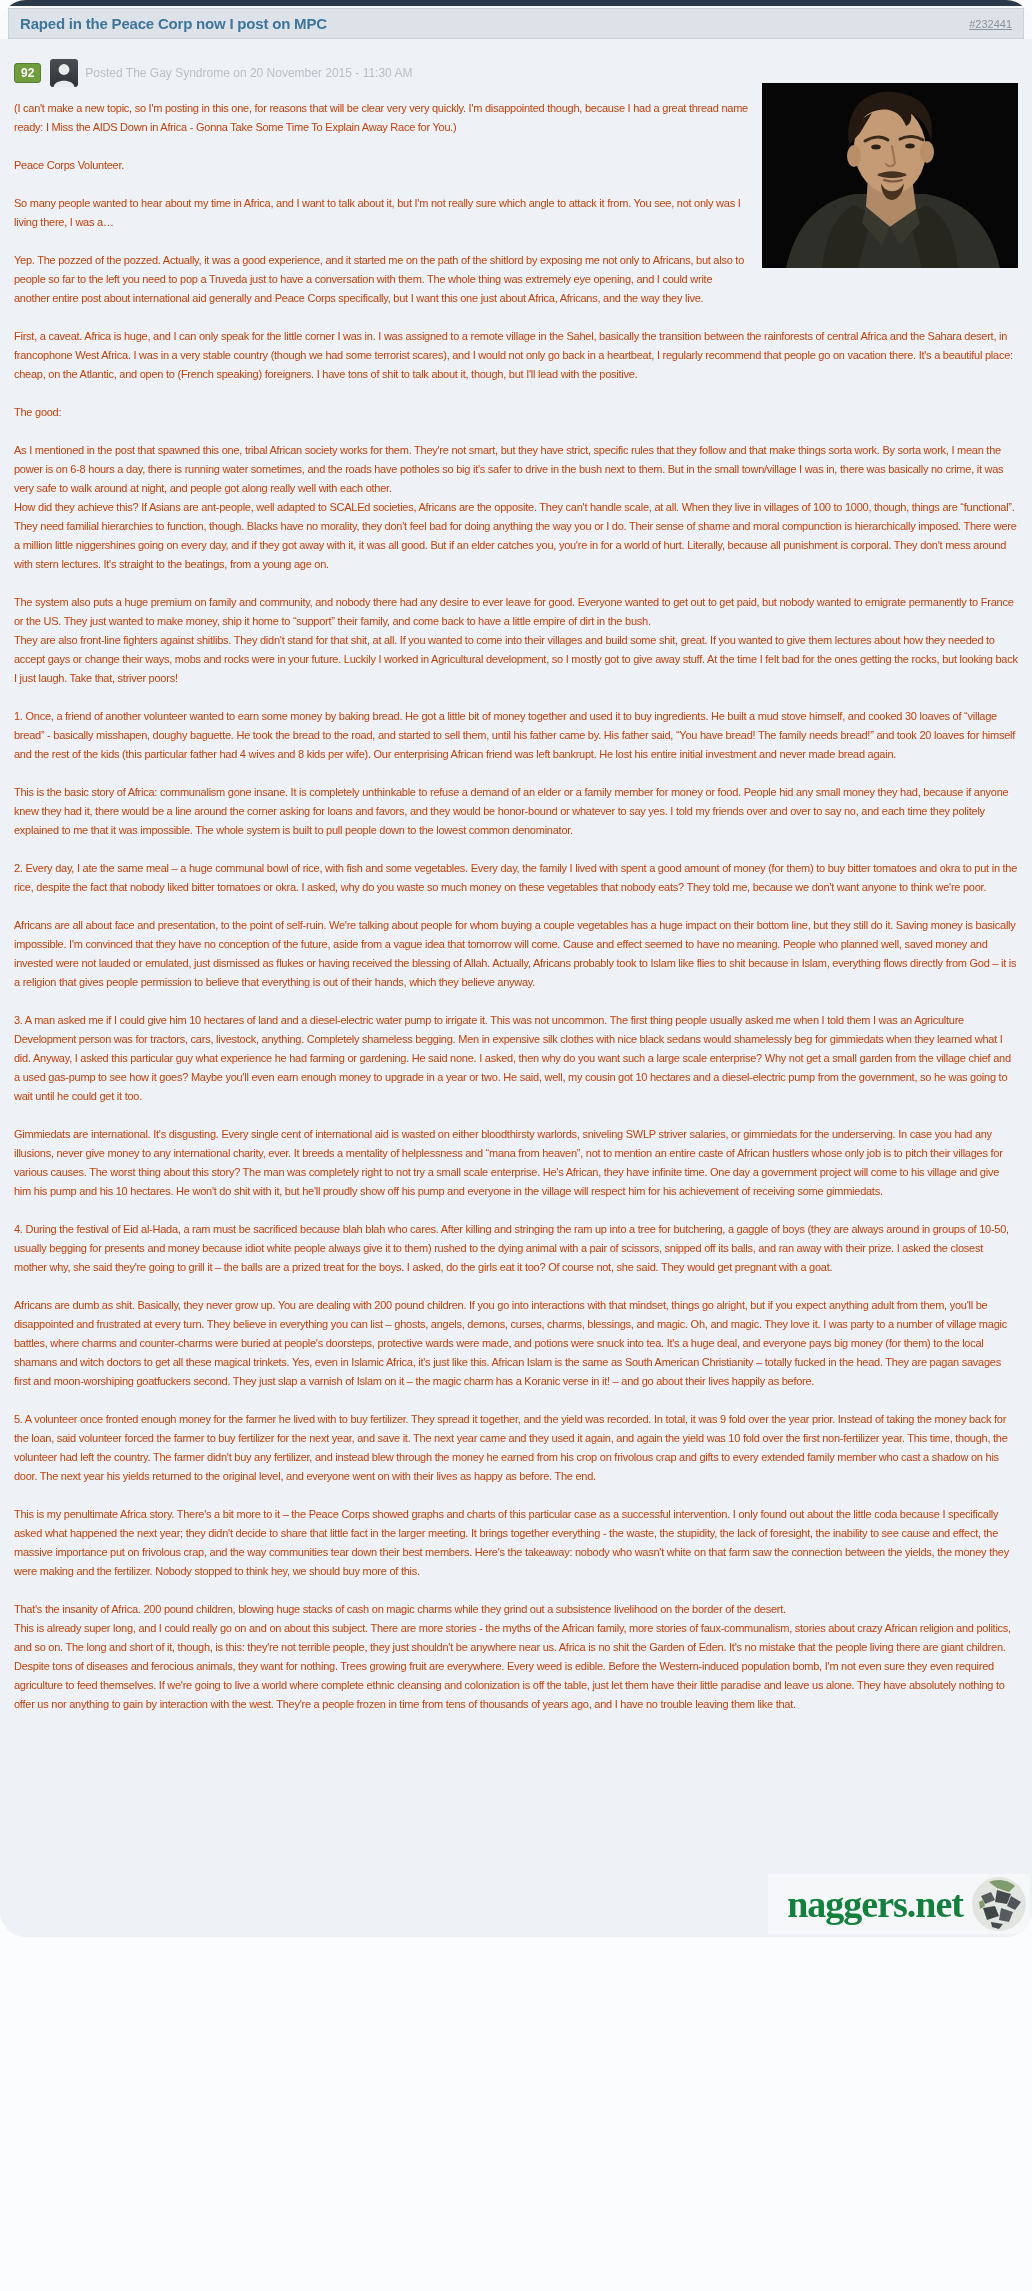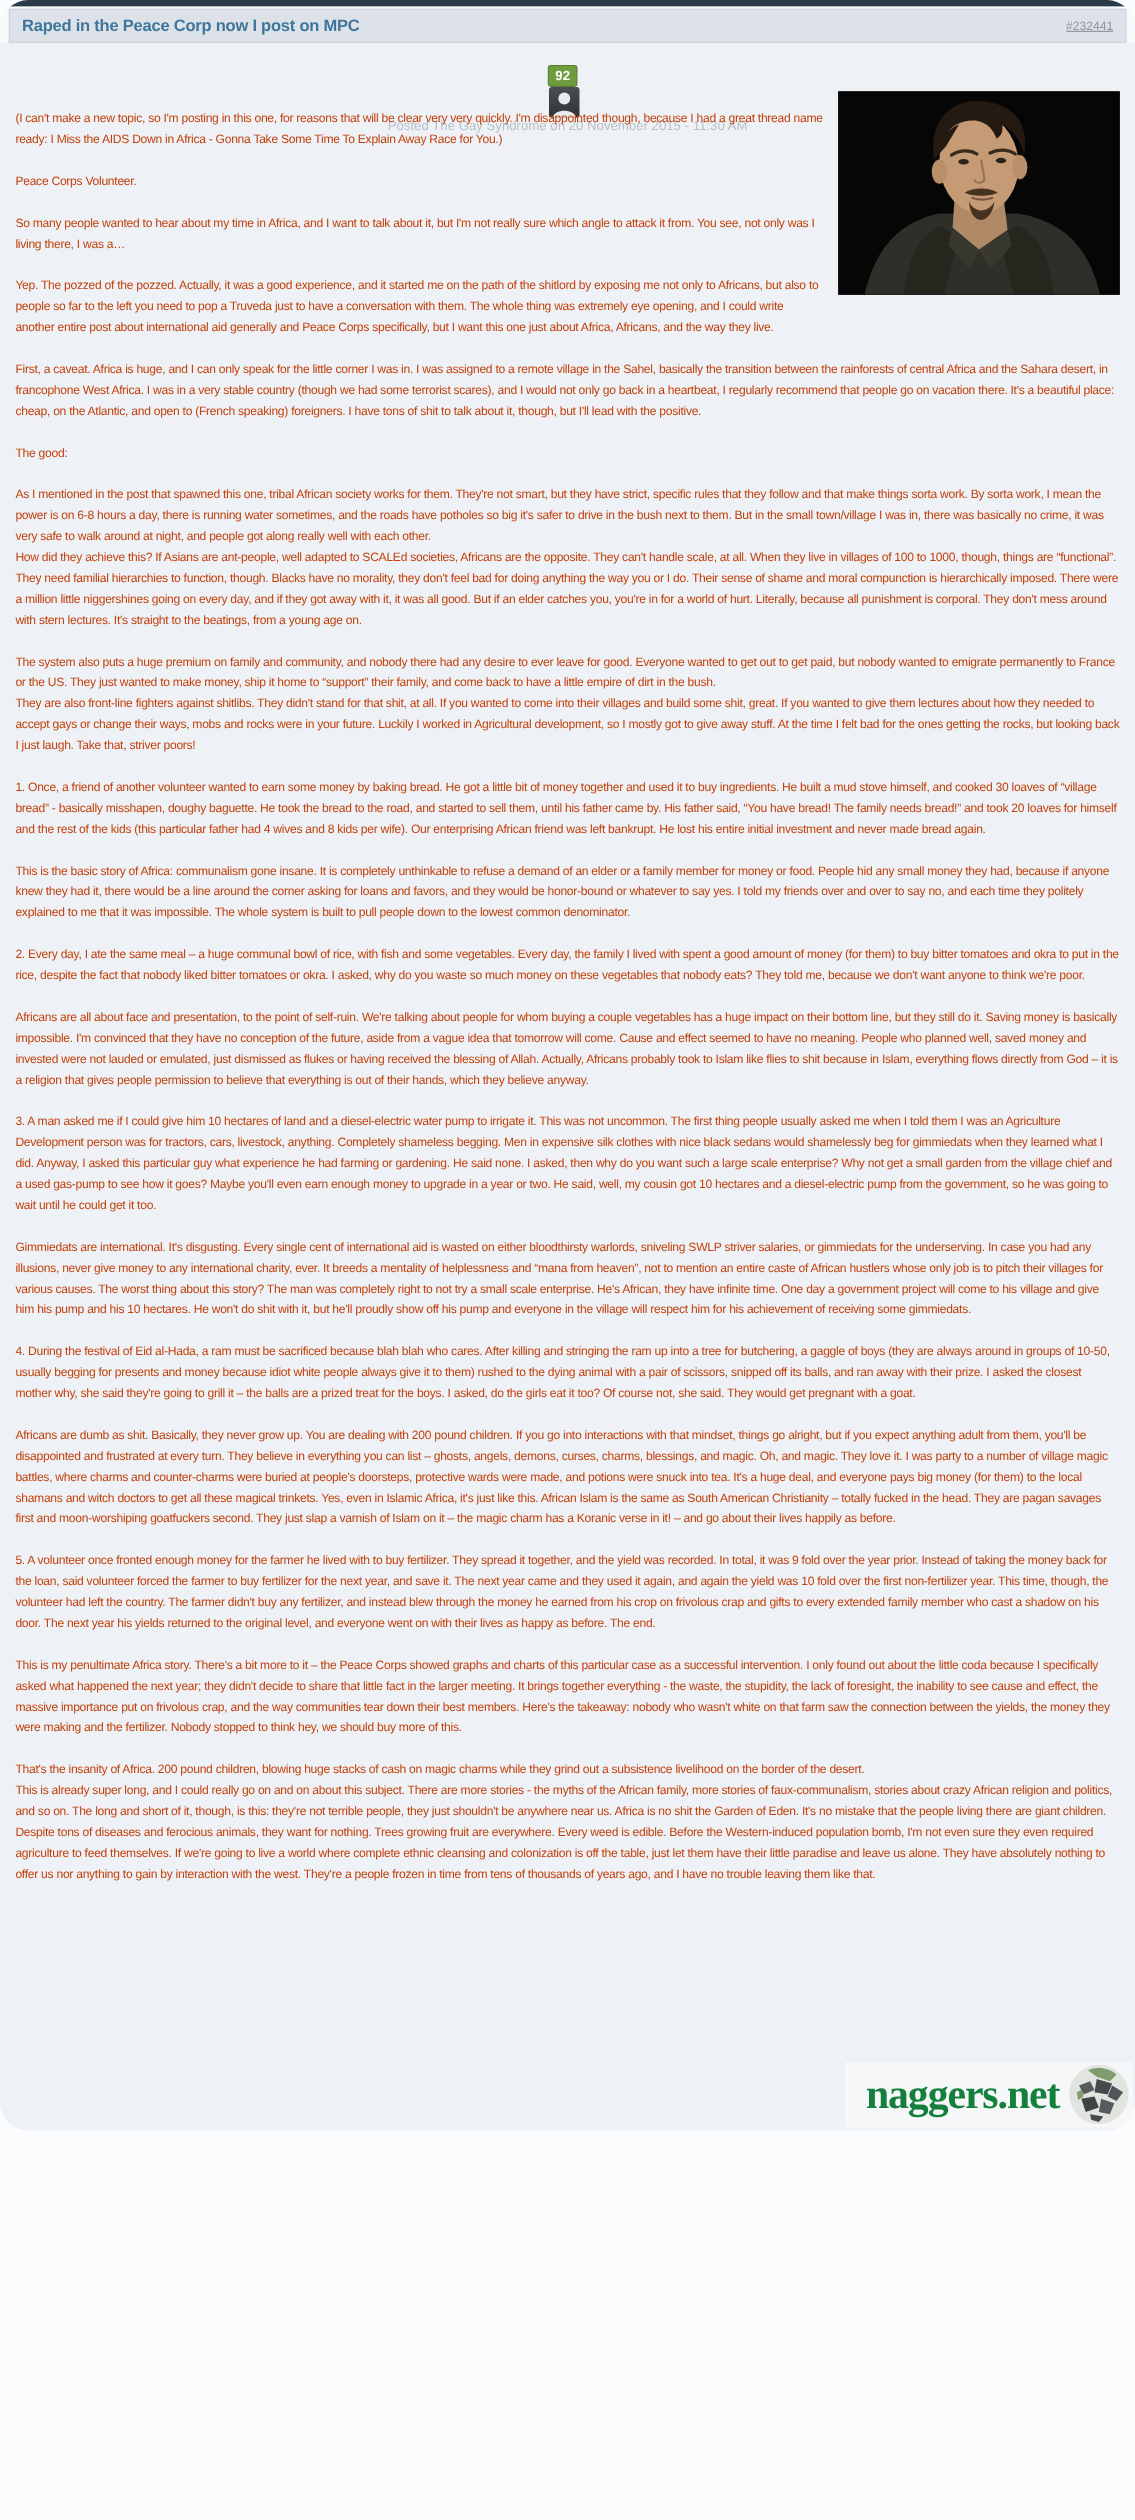--- a/index.html
+++ b/index.html
@@ -15,21 +15,21 @@
   .header {
     background: #dde2e9; border: 1px solid #ccd2da; height: 31px;
     display: flex; align-items: center; padding: 0 11px;
   }
   .thread-title {
     color: #3e759b; font-size: 15px; font-weight: bold; text-decoration: none;
     letter-spacing: -0.2px; flex: 1 1 auto;
   }
   .post-id { color: #8b939c; font-size: 11px; }
   .post { padding: 20px 14px 0; }
-  .meta-row { display: flex; align-items: center; height: 28px; margin-bottom: 12px; flex-direction: column; }
+  .meta-row { display: flex; align-items: center; height: 28px; margin-bottom: 12px; }
   .score-badge {
     background: #6f9c3d; border: 1px solid #587d30; border-radius: 3px;
     color: #ffffff; font-size: 12px; font-weight: bold;
     padding: 2px 6px; margin-right: 9px; line-height: 14px;
   }
   .avatar { width: 28px; height: 28px; margin-right: 7px; display: inline-block; }
   .meta-text { color: #b9c0c8; font-size: 12px; }
   .content {
     color: #c2410c; font-size: 11px; line-height: 19px; letter-spacing: -0.25px;
   }

